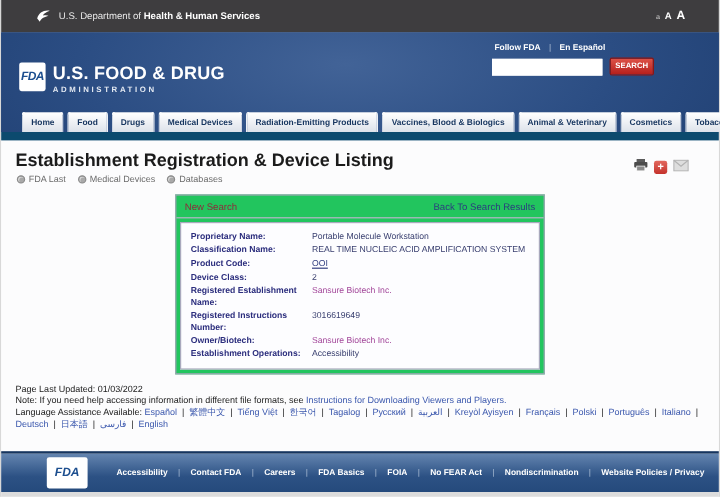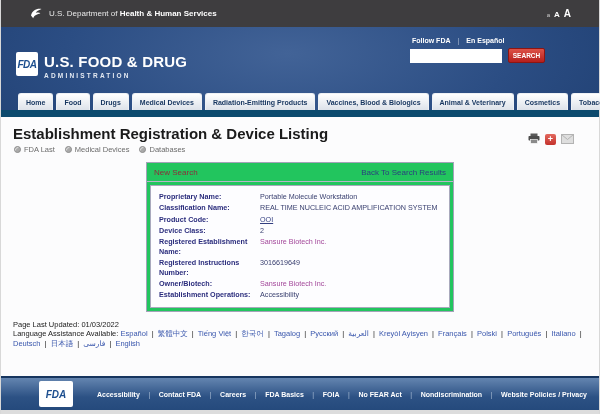--- a/index.html
+++ b/index.html
@@ -215,20 +215,21 @@
           </div>
           <div class="rec-row">
             <div class="rec-label">Establishment Operations:</div>
             <div class="rec-value">Accessibility</div>
           </div>
         </div>
     </div>
 
     <div class="bottom-text">
       <div>Page Last Updated: 01/03/2022</div>
+      <div><span>Note: If you need help accessing information in different file formats, see </span><a>Instructions for Downloading Viewers and Players.</a></div>
       <div class="lang-line"><span>Language Assistance Available:</span> <span id="languages"><a>Español</a><span class="lang-sep"> | </span><a>繁體中文</a><span class="lang-sep"> | </span><a>Tiếng Việt</a><span class="lang-sep"> | </span><a>한국어</a><span class="lang-sep"> | </span><a>Tagalog</a><span class="lang-sep"> | </span><a>Русский</a><span class="lang-sep"> | </span><a>العربية</a><span class="lang-sep"> | </span><a>Kreyòl Ayisyen</a><span class="lang-sep"> | </span><a>Français</a><span class="lang-sep"> | </span><a>Polski</a><span class="lang-sep"> | </span><a>Português</a><span class="lang-sep"> | </span><a>Italiano</a><span class="lang-sep"> | </span><a>Deutsch</a><span class="lang-sep"> | </span><a>日本語</a><span class="lang-sep"> | </span><a>فارسی</a><span class="lang-sep"> | </span><a>English</a></span></div>
     </div>
   </div>
 
   <div class="footer">
     <div class="footer-logo">FDA</div>
     <div class="footer-links">
         <a>Accessibility</a>
         <span class="sep">|</span>
         <a>Contact FDA</a>

